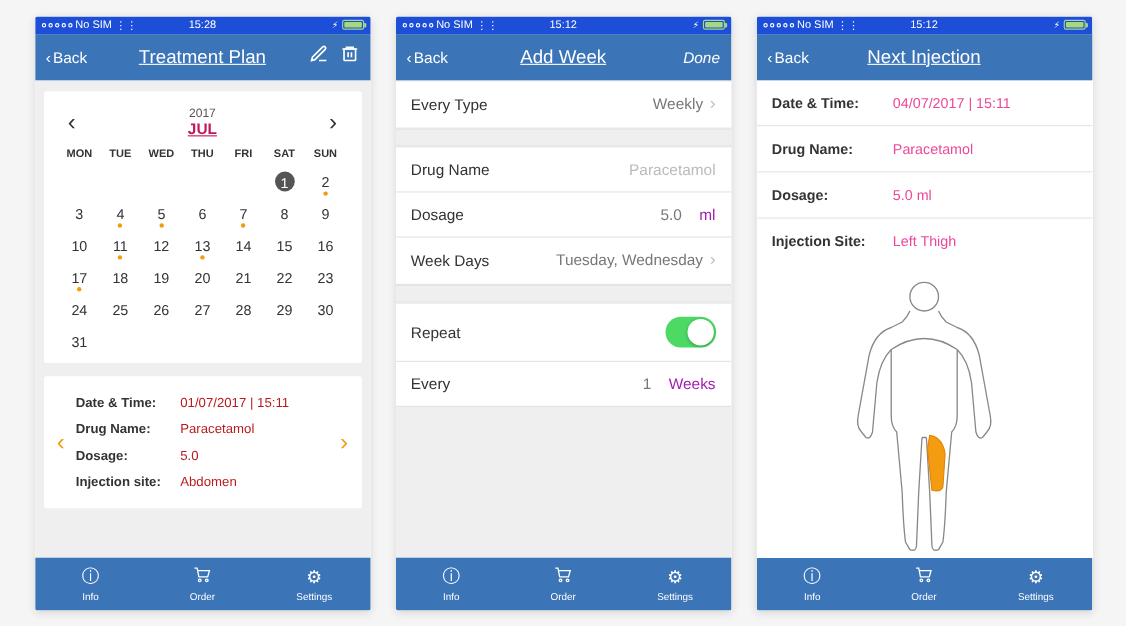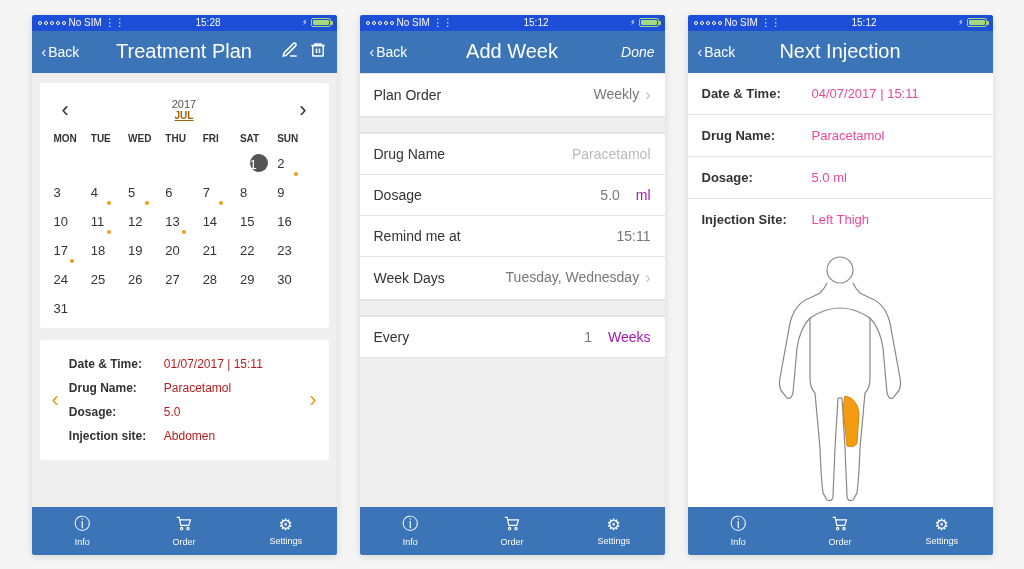--- a/index.html
+++ b/index.html
@@ -30,51 +30,51 @@
   color: #fff;
   font-size: 10px;
   display: flex;
   align-items: center;
   padding: 0 6px;
   justify-content: space-between;
 }
 .status-left, .status-right { display: flex; align-items: center; gap: 3px; }
 .status-dots { display: flex; gap: 2px; }
 .status-dot { width: 4px; height: 4px; border: 0.5px solid #fff; border-radius: 50%; }
-.status-time { position: absolute; left: 50%; transform: translateX(-50%); font-weight: 500; margin-left: 24px; }
+.status-time { position: absolute; left: 50%; transform: translateX(-50%); font-weight: 500; }
 .battery-shell { width: 20px; height: 9px; border: 1px solid #a7d880; border-radius: 2px; position: relative; }
 .battery-fill { position: absolute; inset: 1px; background: #a7d880; border-radius: 1px; }
 .battery-tip { position: absolute; right: -3px; top: 2px; width: 2px; height: 4px; background: #a7d880; border-radius: 0 1px 1px 0; }
 
 .nav-bar {
   height: 42px;
   background: #3b74b7;
   color: #fff;
   display: flex;
   align-items: center;
   justify-content: space-between;
   padding: 0 10px;
   position: relative;
 }
 .nav-back { display: flex; align-items: center; gap: 2px; font-size: 14px; font-weight: 300; cursor: pointer; }
-.nav-title { position: absolute; left: 50%; transform: translateX(-50%); font-size: 20px; font-weight: 300; }
+.nav-title { position: absolute; left: 50%; transform: translateX(-50%); font-size: 17px; font-weight: 300; text-decoration: underline; }
 .nav-actions { display: flex; gap: 10px; align-items: center; }
 .nav-done { font-size: 14px; font-weight: 300; cursor: pointer; font-style: italic; }
 
 .content { flex: 1; background: #efefef; overflow-y: auto; display: flex; flex-direction: column; }
 .content.white { background: #fff; }
 
 
 .cal-card { background: #fff; margin: 10px 8px 6px; border-radius: 2px; padding: 10px 14px; }
 .cal-nav { display: flex; align-items: center; justify-content: space-between; padding: 4px 8px 10px; }
 .cal-arrow { font-size: 22px; color: #333; cursor: pointer; }
 .cal-title { text-align: center; }
 .cal-year { font-size: 11px; color: #555; }
-.cal-month { font-size: 10px; font-weight: 700; color: #a16207; text-decoration: underline; }
-.cal-grid { display: grid; grid-template-columns: repeat(7, 1fr); text-align: left; row-gap: 10px; }
+.cal-month { font-size: 14px; font-weight: 700; color: #be185d; text-decoration: underline; }
+.cal-grid { display: grid; grid-template-columns: repeat(7, 1fr); text-align: center; row-gap: 10px; }
 .cal-head { font-size: 10px; font-weight: 700; color: #333; }
 .cal-day { font-size: 13px; color: #333; position: relative; padding: 2px 0; }
 .cal-day.marked::after { content: ""; position: absolute; bottom: -3px; left: 50%; transform: translateX(-50%); width: 4px; height: 4px; background: #f39c12; border-radius: 50%; }
 .cal-day.circled { width: 18px; height: 18px; line-height: 18px; background: #555; color: #fff; border-radius: 50%; margin: 0 auto; }
 
 .detail-card { background: #fff; margin: 6px 8px 10px; border-radius: 2px; padding: 12px 10px; display: flex; align-items: center; }
 .detail-arrow { color: #f39c12; font-size: 22px; cursor: pointer; padding: 0 2px; }
 .detail-body { flex: 1; padding: 0 8px; }
 .detail-row { display: flex; padding: 5px 0; font-size: 12px; }
 .detail-label { color: #333; font-weight: 600; width: 95px; }
@@ -292,51 +292,53 @@
         <span>‹</span>
         <span>Back</span>
       </div>
     <div class="nav-title">Add Week</div>
     <div class="nav-done">Done</div>
   </div>
 
   <div class="content">
     <div class="list-section">
       <div class="row">
-        <span class="row-label">Plan Order</span>
+        <span class="row-label">Every Type</span>
         <span class="row-value">
             <span>Weekly</span>
             <span class="chevron">›</span>
           </span>
       </div>
     </div>
     <div class="section-gap"></div>
     <div class="list-section">
       <div class="row">
         <span class="row-label">Drug Name</span>
         <span class="row-value input">Paracetamol</span>
       </div>
       <div class="row">
         <span class="row-label">Dosage</span>
         <span class="row-value"><span>5.0</span>&nbsp;<span class="unit">ml</span></span>
-      </div>
-      <div class="row">
-        <span class="row-label">Remind me at</span>
-        <span class="row-value">15:11</span>
       </div>
       <div class="row">
         <span class="row-label">Week Days</span>
         <span class="row-value">
             <span>Tuesday, Wednesday</span>
             <span class="chevron">›</span>
           </span>
       </div>
     </div>
     <div class="section-gap"></div>
     <div class="list-section">
+      <div class="row">
+        <span class="row-label">Repeat</span>
+        <div class="toggle">
+            <div class="toggle-knob"></div>
+          </div>
+      </div>
       <div class="row">
         <span class="row-label">Every</span>
         <span class="row-value"><span>1</span>&nbsp;<span class="unit">Weeks</span></span>
       </div>
     </div>
   </div>
 
   <div class="tab-bar">
     <div class="tab">
         <span class="tab-icon">ⓘ</span>

